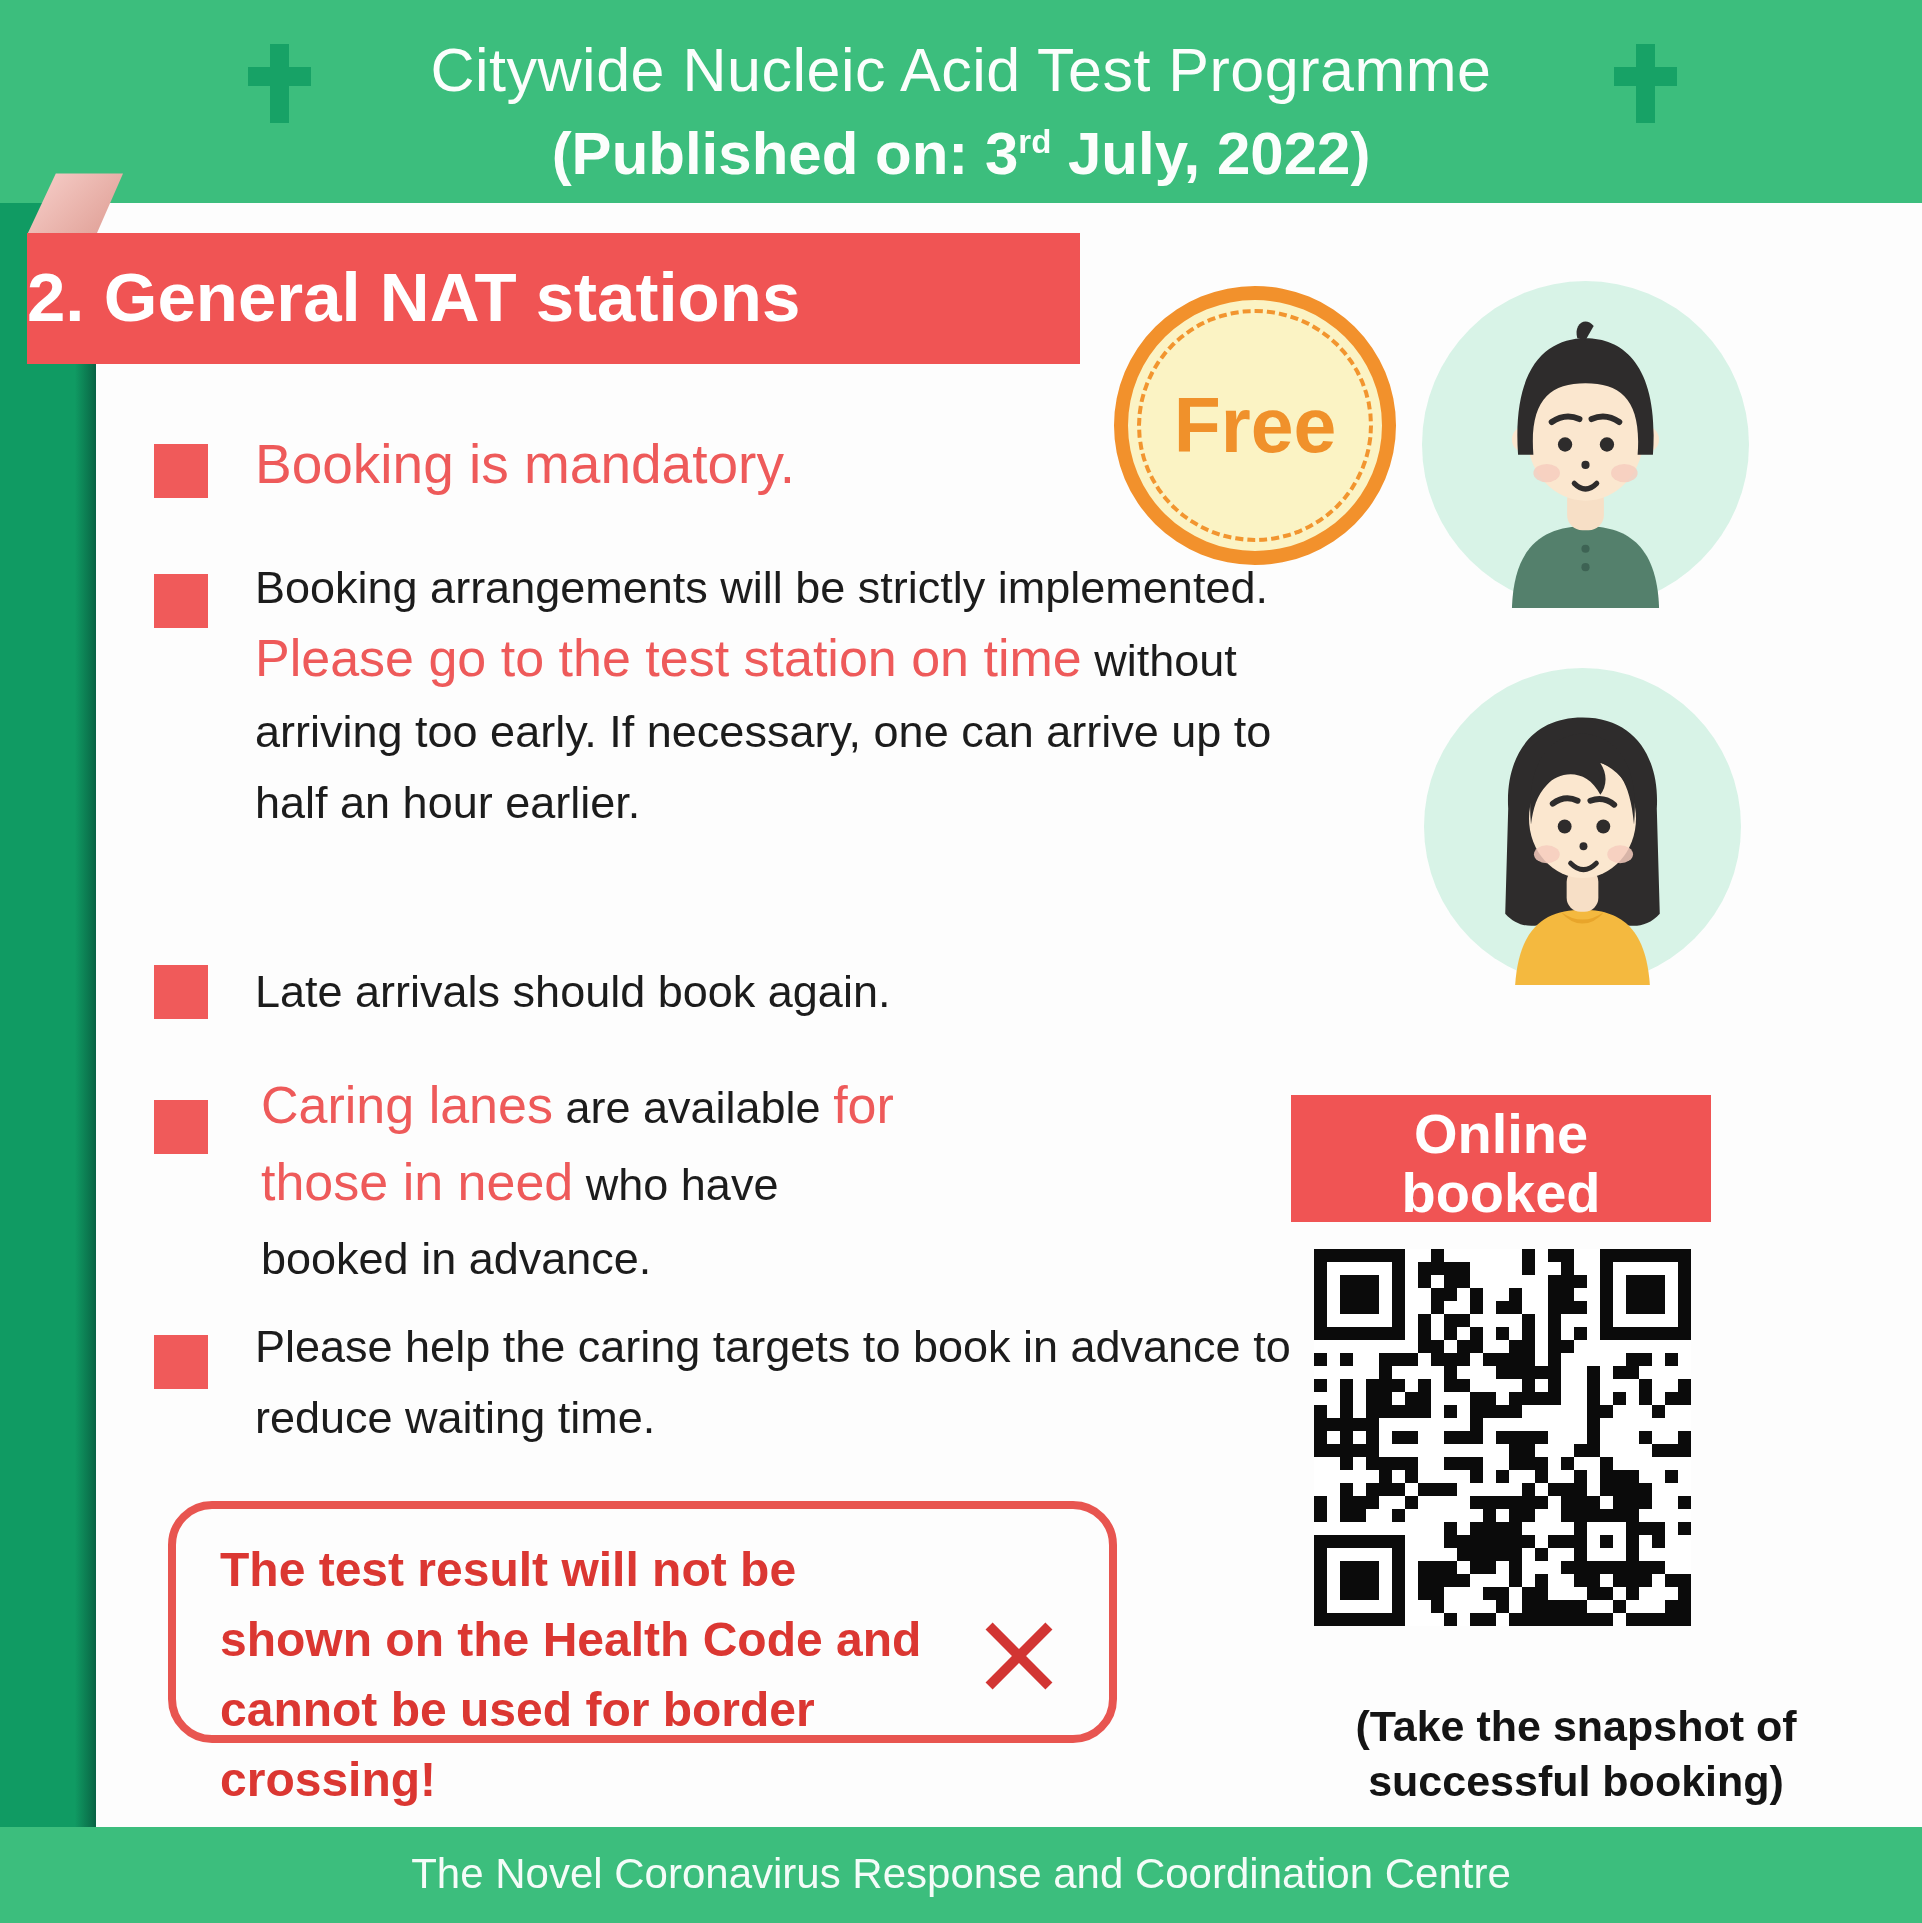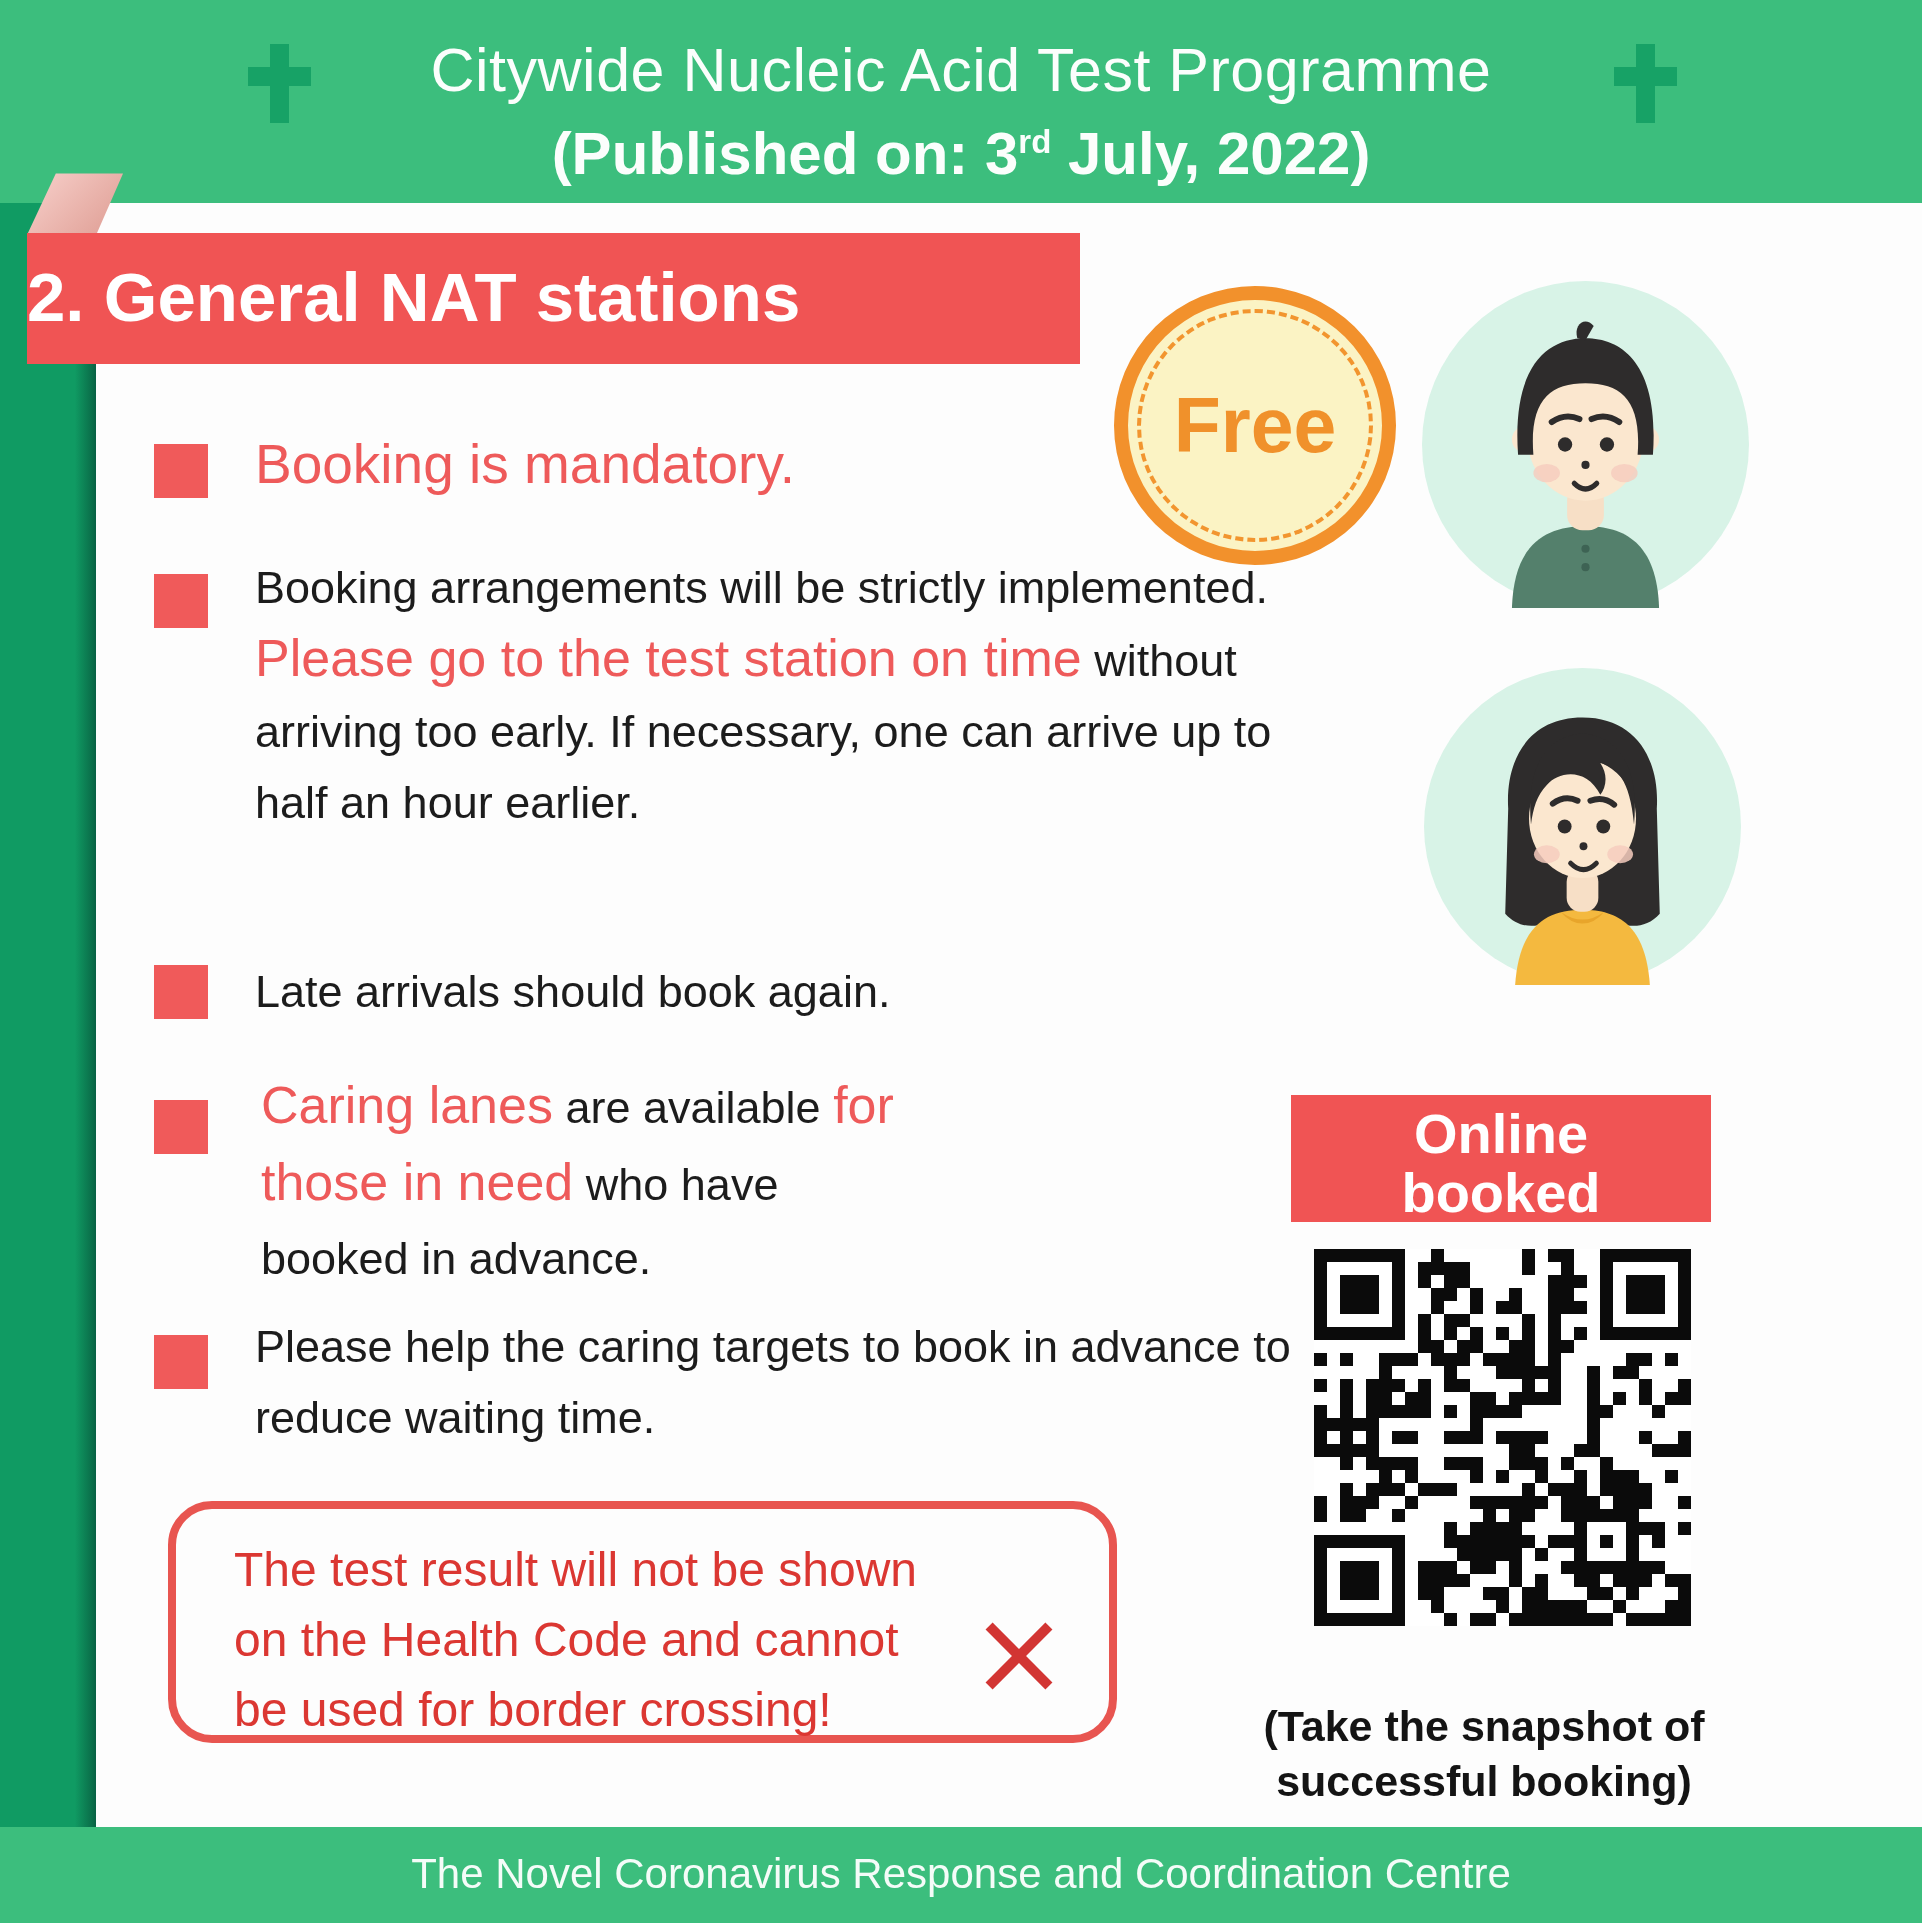--- a/index.html
+++ b/index.html
@@ -60,30 +60,30 @@
   .b3-square{top:965px;}
   .b3-text{left:255px;top:956px;}
   .b4-square{top:1100px;}
   .b4-text{left:261px;top:1068px;width:663px;line-height:74px;}
   .b5-square{top:1335px;}
   .b5-text{left:255px;top:1311px;width:1081px;}
 
   
   .warning-box{position:absolute;left:168px;top:1501px;width:949px;height:242px;z-index:4;
     border:8.6px solid #E85550;border-radius:44px;box-sizing:border-box;
-    color:#DB3732;font-size:48px;font-weight:normal;line-height:70px;
-    padding:26px 163px 0 58px;}
+    color:#DB3732;font-size:48px;font-weight:bold;line-height:70px;
+    padding:26px 163px 0 44px;}
   .cross-icon{position:absolute;right:46px;bottom:35px;width:88px;height:88px;}
 
   
   .online-booking{position:absolute;left:1291px;top:1095px;width:420px;height:127px;background:#F05454;z-index:4;
     color:#FFFFFF;font-size:56px;font-weight:bold;line-height:59px;text-align:center;
     display:flex;flex-direction:column;justify-content:flex-end;}
   .qr-code{position:absolute;left:1314px;top:1249px;width:377px;height:377px;z-index:4;background:#FFFFFF;}
-  .qr-caption{position:absolute;left:1220px;top:1699px;width:528px;z-index:4;text-align:center;
+  .qr-caption{position:absolute;left:1312px;top:1699px;width:528px;z-index:4;text-align:center;
     color:#141414;font-size:43px;font-weight:bold;line-height:55px;}
 </style>
 </head>
 <body>
 
 <div class="page">
 
   <div class="header-band"></div>
   <div class="strip-left"></div>
   <div class="strip-right"></div>

